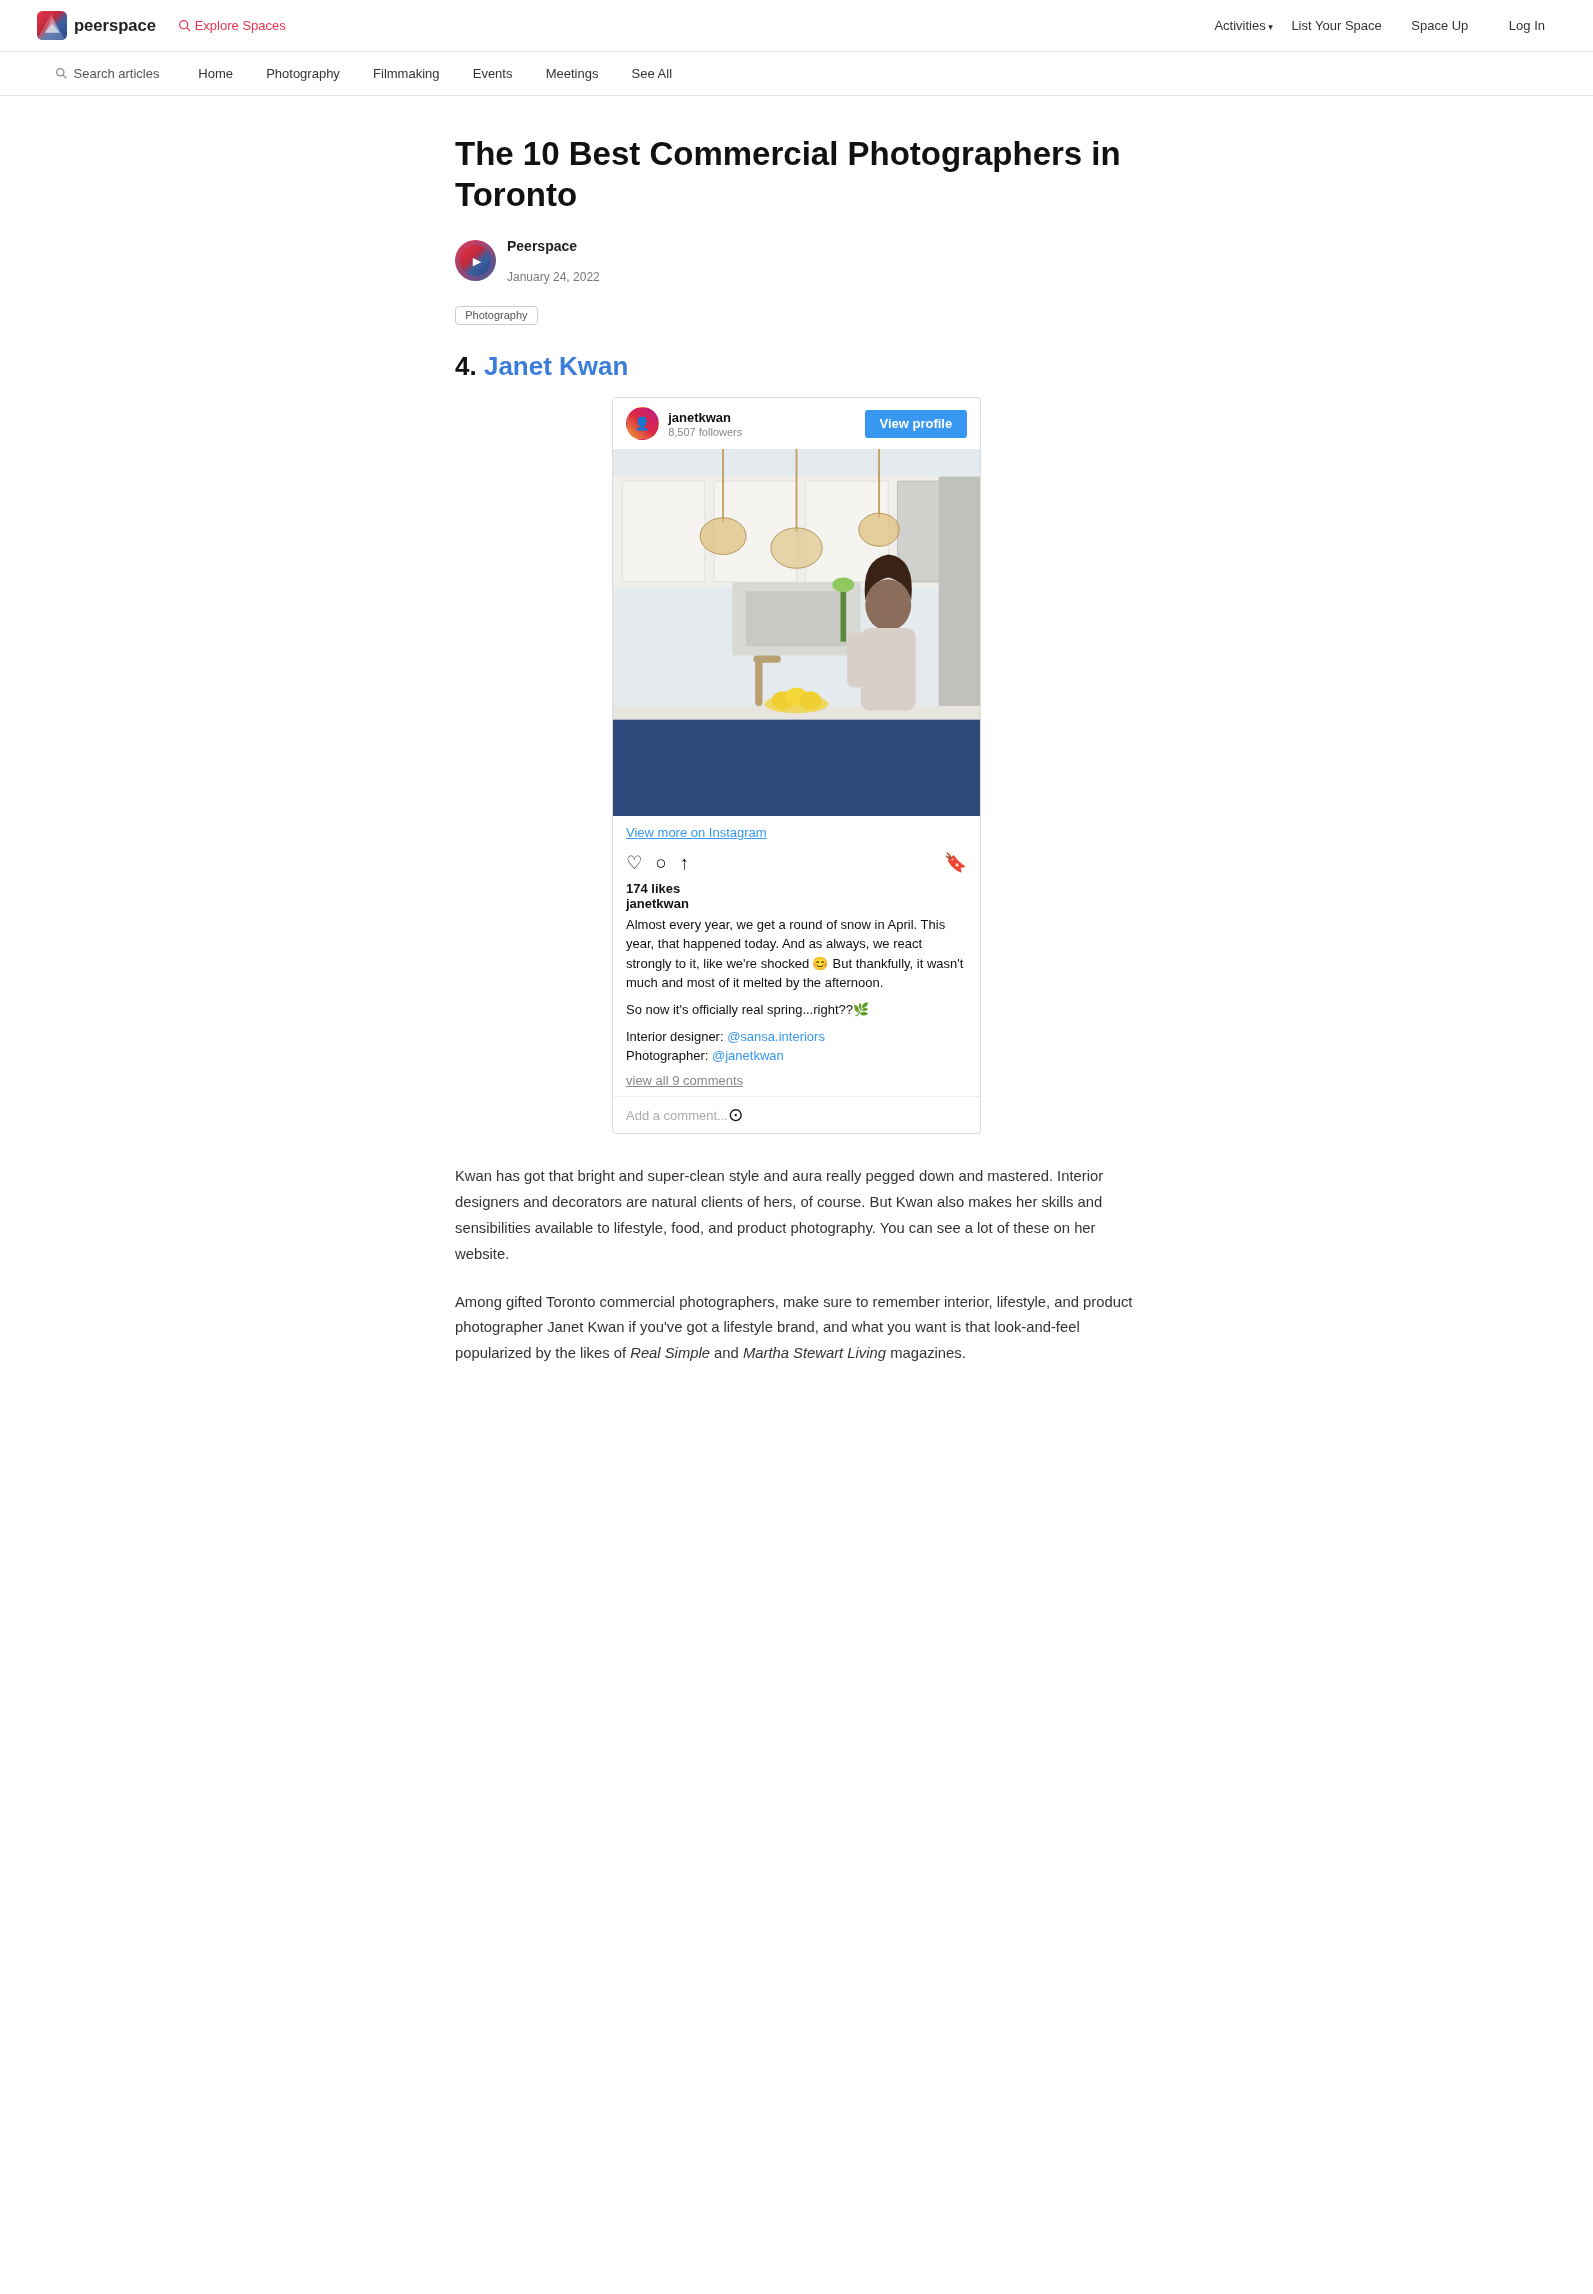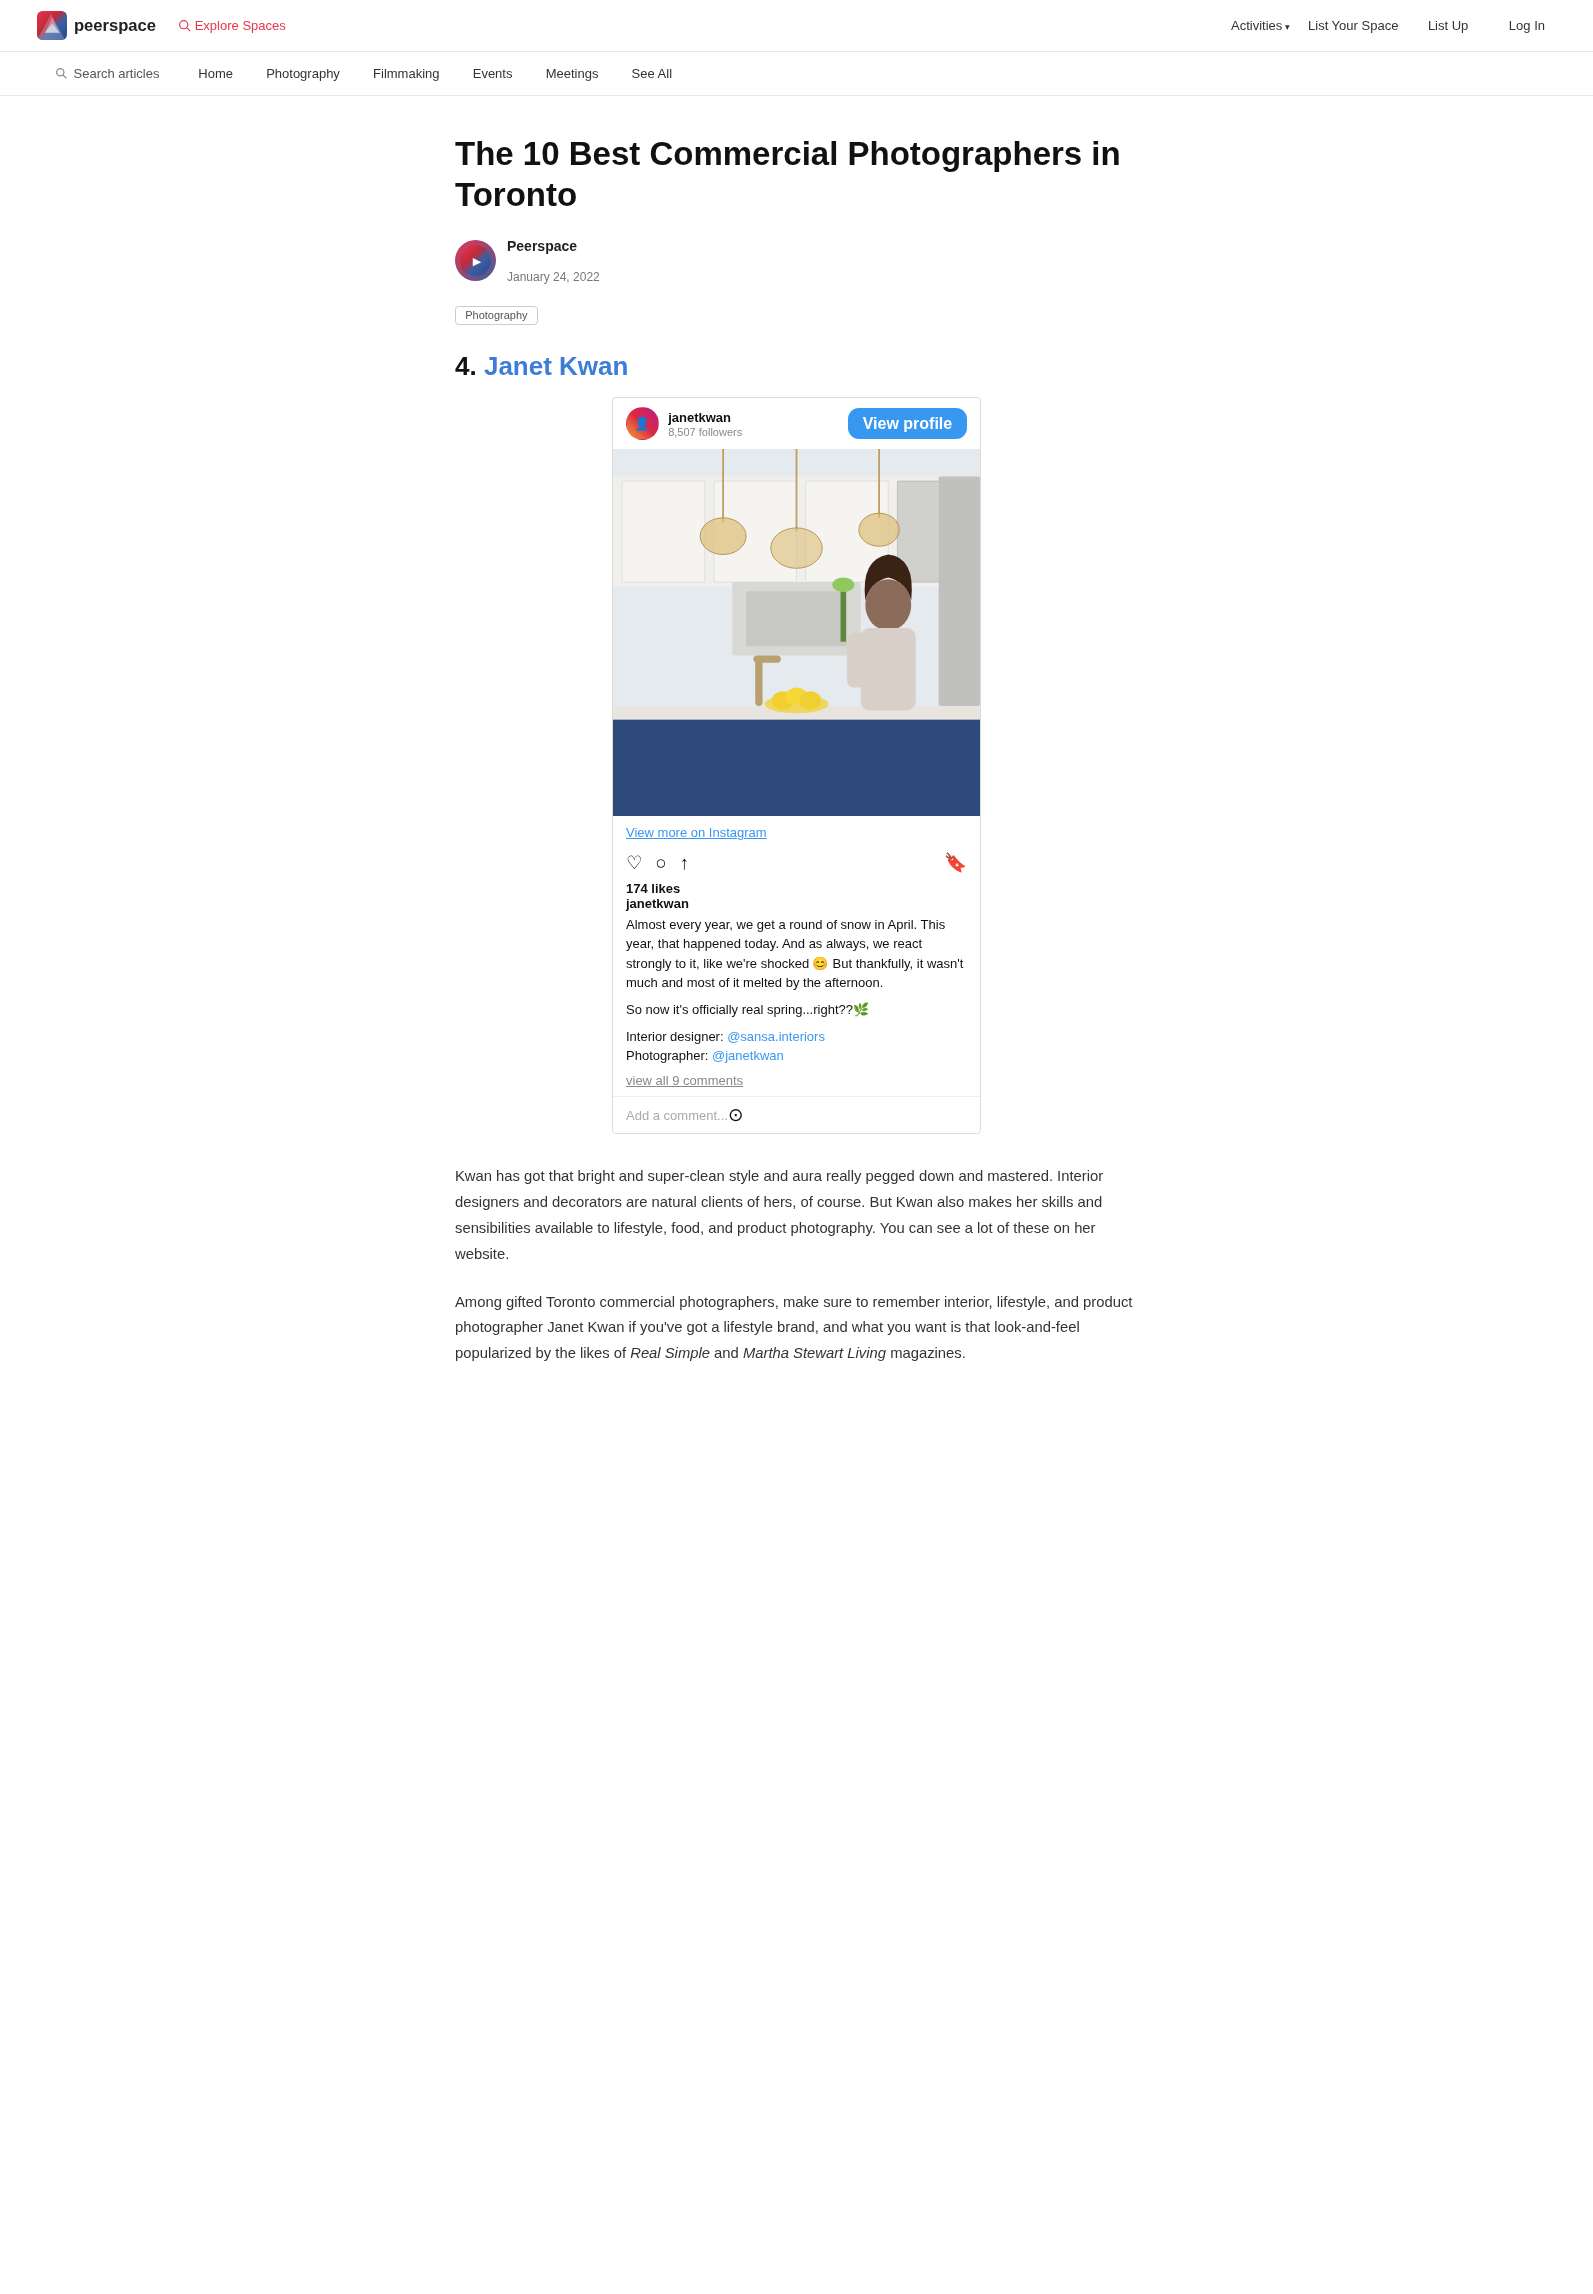--- a/index.html
+++ b/index.html
@@ -143,23 +143,23 @@
       border: 1.8px solid transparent;
       display: flex; align-items: center; justify-content: center;
       font-size: 14.8px; color: white;
     }
     .ig-username { font-size: 13px; font-weight: 600; color: #111; }
     .ig-followers { font-size: 11px; color: #888; margin-top: 0.9px; }
     .ig-view-btn {
       background: #3897f0;
       color: white;
       border: none;
-      border-radius: 11px;
+      border-radius: 3px;
       padding: 6.5px 14.8px;
-      font-size: 16px;
+      font-size: 13px;
       font-weight: 600;
       cursor: pointer;
     }
     .ig-image-container {
       width: 100%;
       background: linear-gradient(180deg, #b8d4e8 0%, #c5dde8 20%, #e8e8e8 60%, #d4c8a0 80%, #3b5fa0 100%);
       aspect-ratio: 1/1;
       overflow: hidden;
       position: relative;
     }
@@ -218,21 +218,21 @@
       <svg viewBox="0 0 16 16" fill="currentColor">
           <circle cx="7" cy="7" r="5" stroke="currentColor" stroke-width="1.5" fill="none"></circle>
           <line x1="11" y1="11" x2="15" y2="15" stroke="currentColor" stroke-width="1.5"></line>
         </svg>
       <span>Explore Spaces</span>
     </span>
   </div>
   <div class="top-nav-right">
     <button class="nav-link with-arrow">Activities</button>
     <button class="nav-link">List Your Space</button>
-    <button class="nav-btn">List Up</button>
+    <button class="nav-btn">Space Up</button>
     <button class="nav-btn">Log In</button>
   </div>
 </nav>
 
 <nav class="secondary-nav">
   <div class="search-articles">
     <svg viewBox="0 0 16 16" fill="none" stroke="#888" stroke-width="1.5">
       <circle cx="6.5" cy="6.5" r="4.5"></circle>
       <line x1="10" y1="10" x2="14" y2="14"></line>
     </svg>

